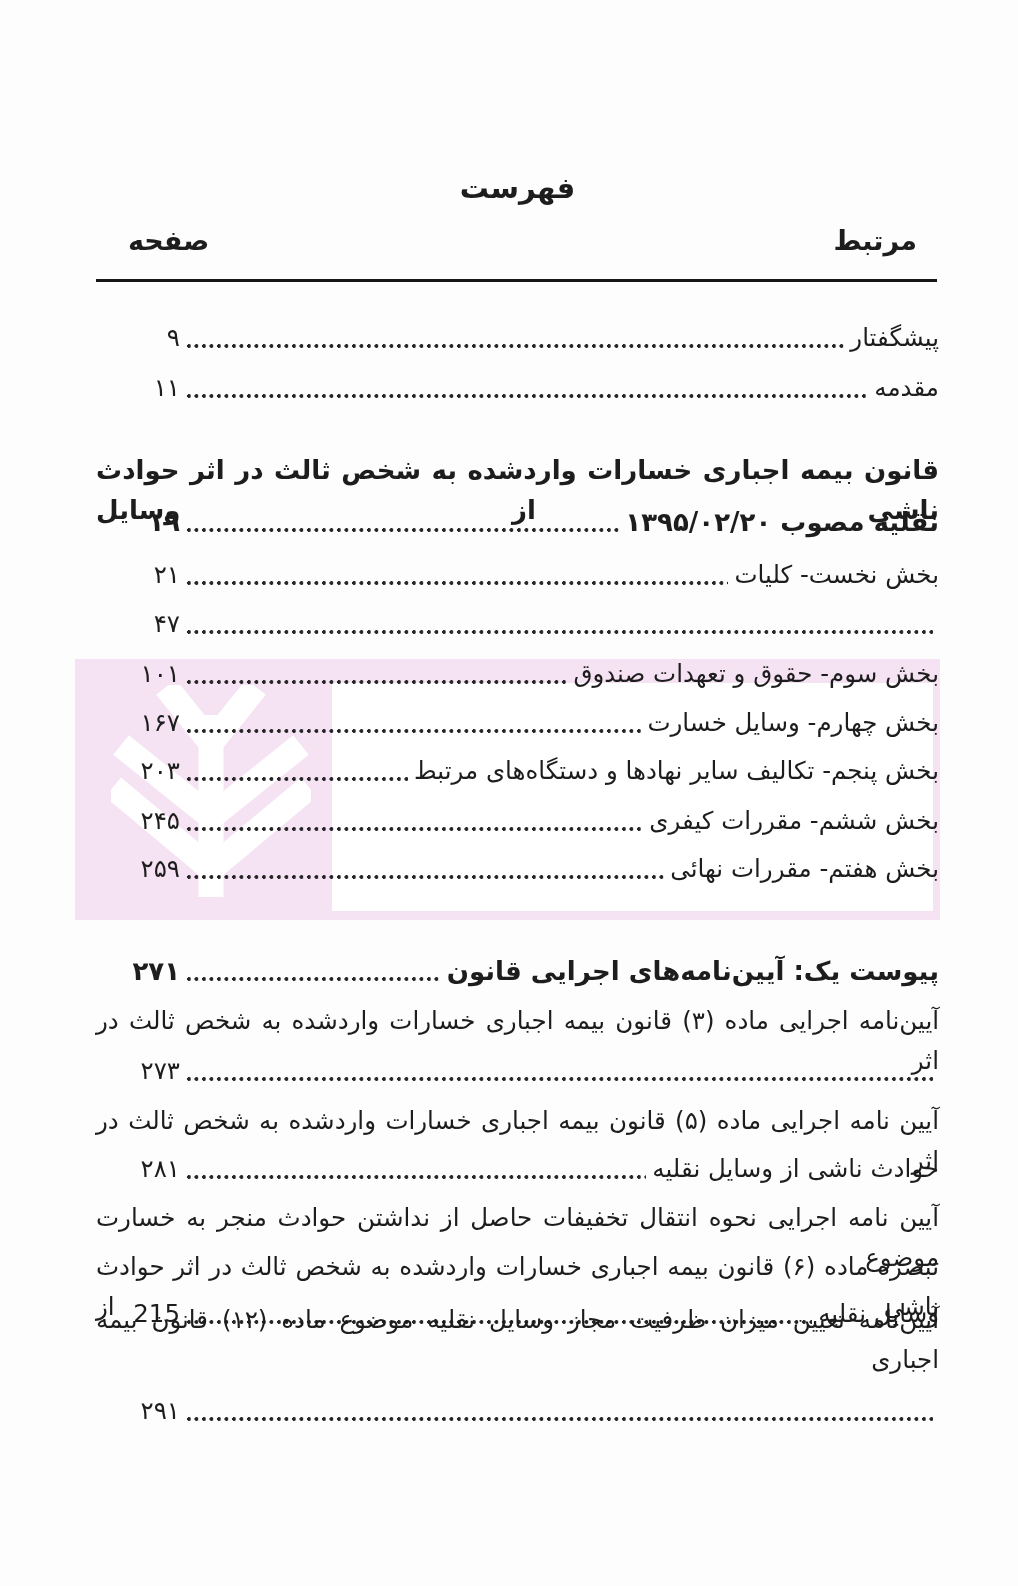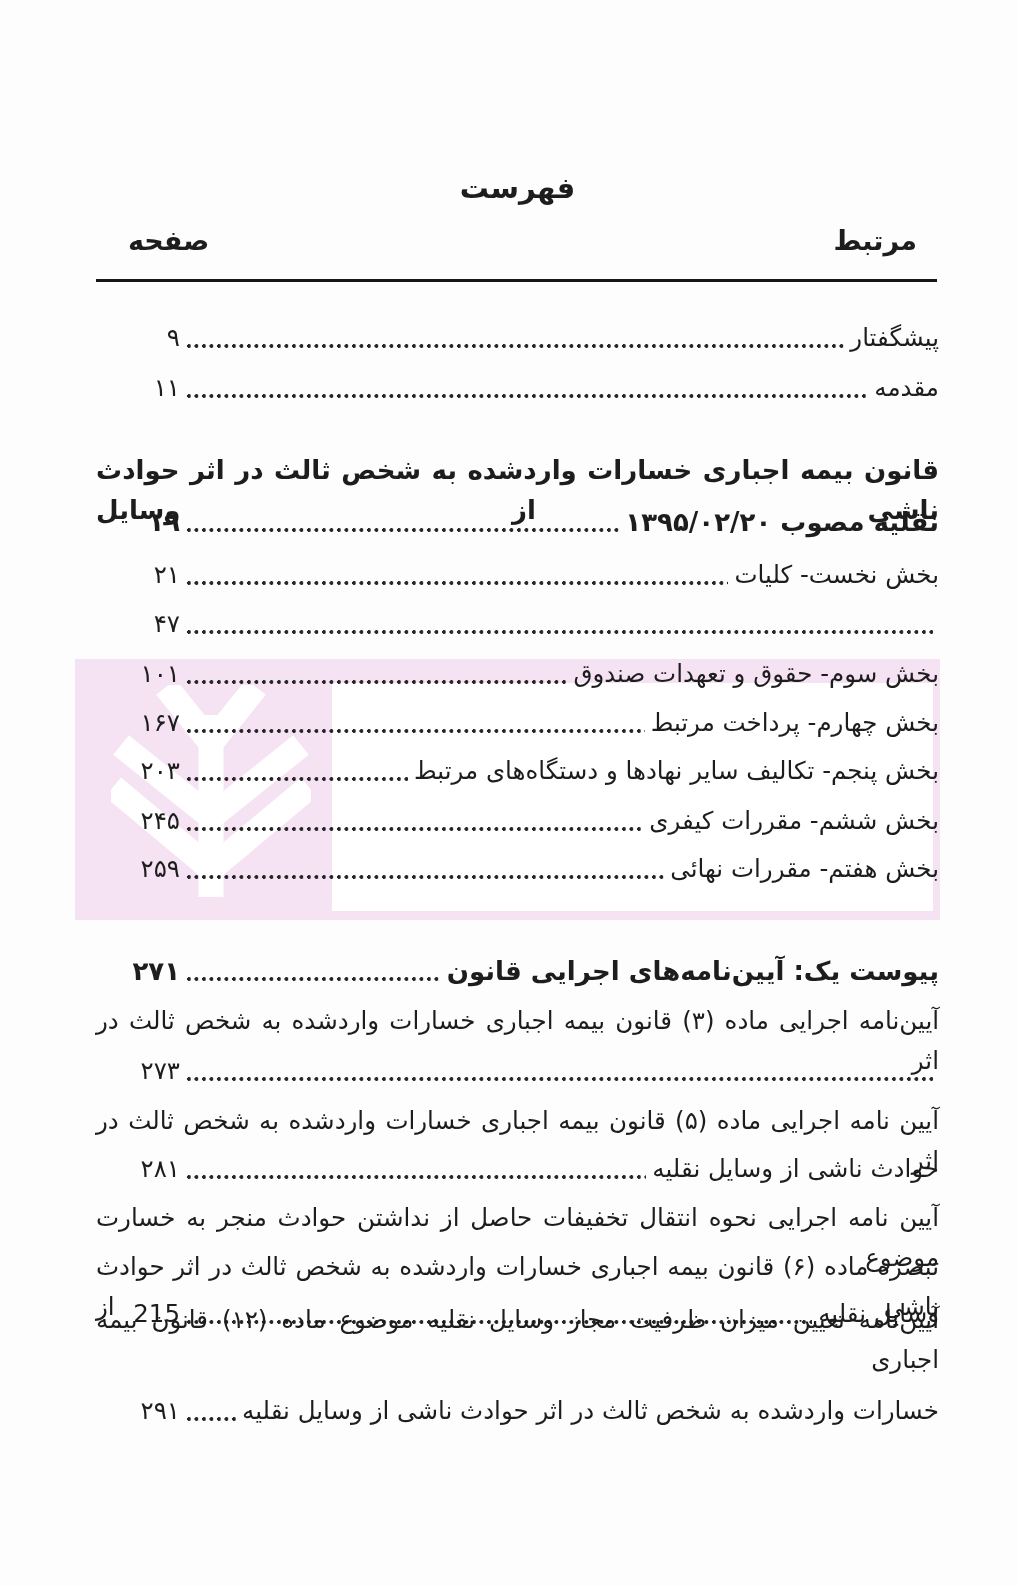--- a/index.html
+++ b/index.html
@@ -107,21 +107,21 @@
       <span class="pg">۴۷</span>
     </div>
 
     <div class="row" style="top:654px">
       <span class="t">بخش سوم- حقوق و تعهدات صندوق</span>
       <span class="dots"></span>
       <span class="pg">۱۰۱</span>
     </div>
 
     <div class="row" style="top:703px">
-      <span class="t">بخش چهارم- پرداخت مرتبط</span>
+      <span class="t">بخش چهارم- وسایل خسارت</span>
       <span class="dots"></span>
       <span class="pg">۱۶۷</span>
     </div>
 
     <div class="row" style="top:751px">
       <span class="t">بخش پنجم- تکالیف سایر نهادها و دستگاه‌های مرتبط</span>
       <span class="dots"></span>
       <span class="pg">۲۰۳</span>
     </div>
 
@@ -169,19 +169,18 @@
     <div class="row" style="top:1294px">
       <span class="t">وسایل نقلیه</span>
       <span class="dots"></span>
       <span class="pg">215</span>
     </div>
 
     <div class="row stretch" style="top:1300px">
       <span class="t">آیین‌نامه تعیین میزان ظرفیت مجاز وسایل نقلیه موضوع ماده (۱۲) قانون بیمه اجباری</span>
     </div>
     <div class="row" style="top:1391px">
-      <span class="t">خسارات واردشده به شخص ثالث در اثر حوادث ناشی از وسایل نقلیه</span>
       <span class="dots"></span>
       <span class="pg">۲۹۱</span>
     </div>
 
   </div>
 </div>
 
 </body></html>

